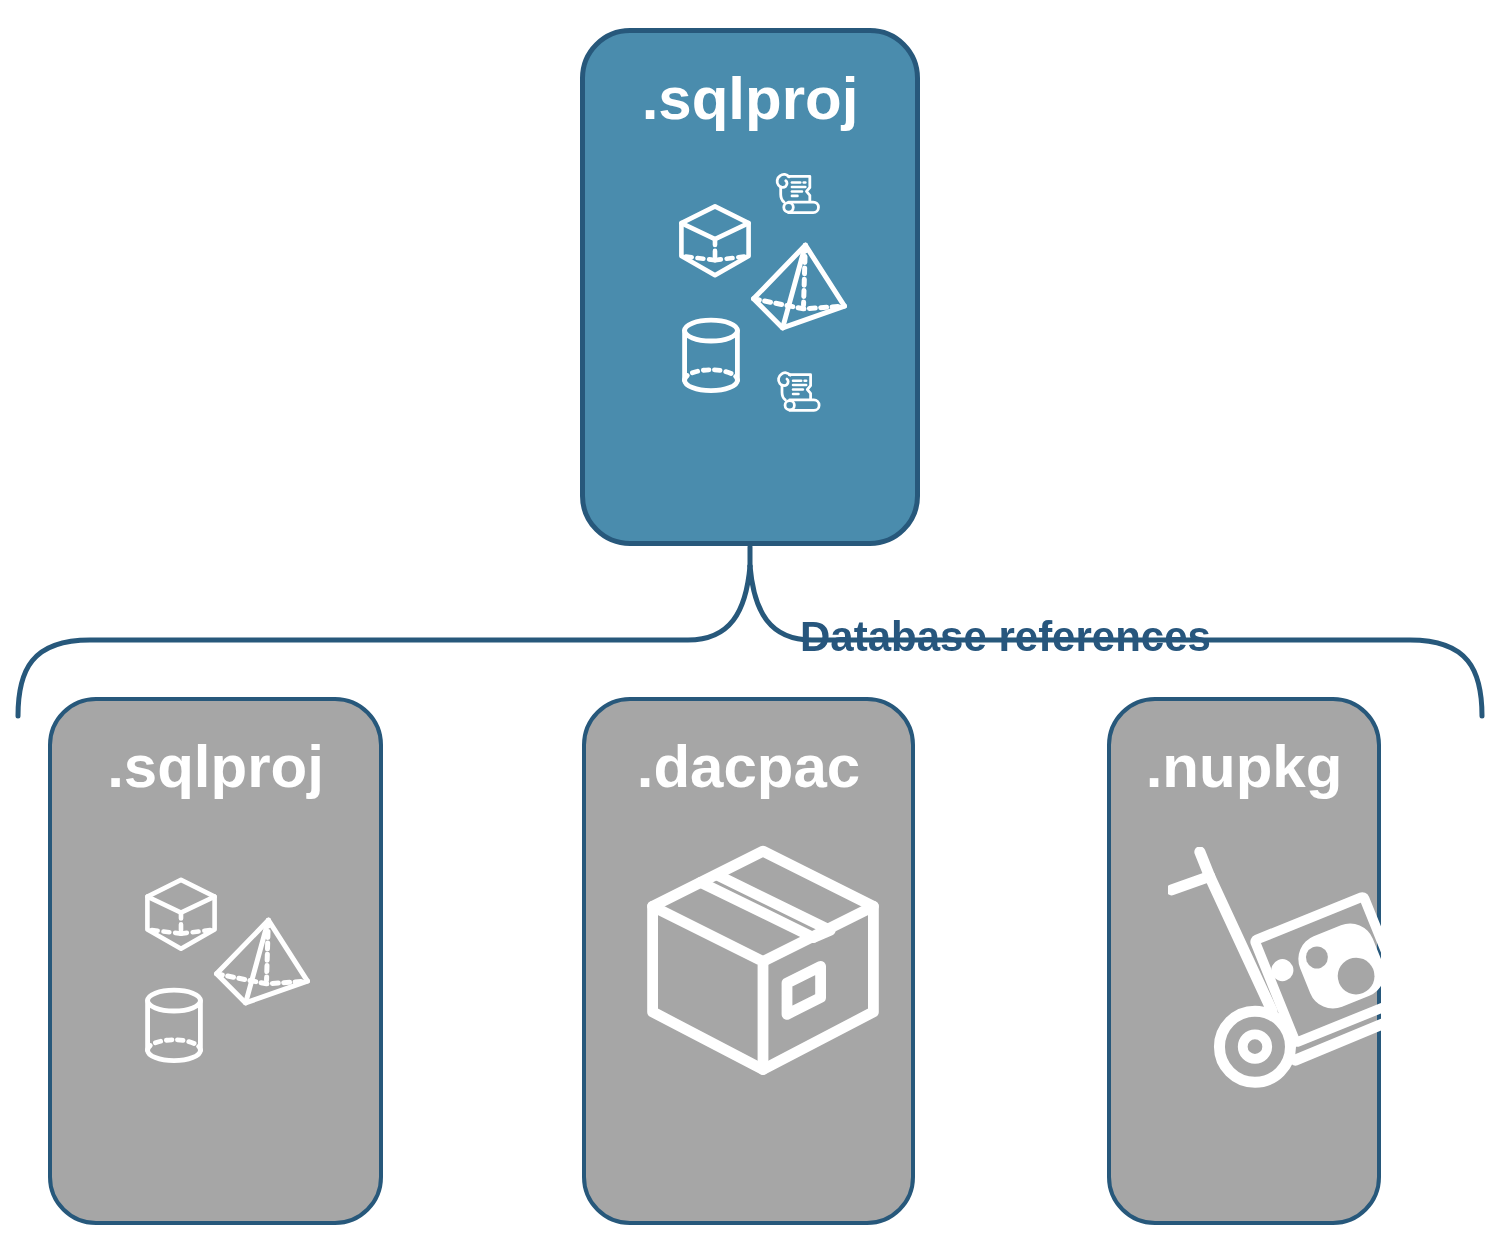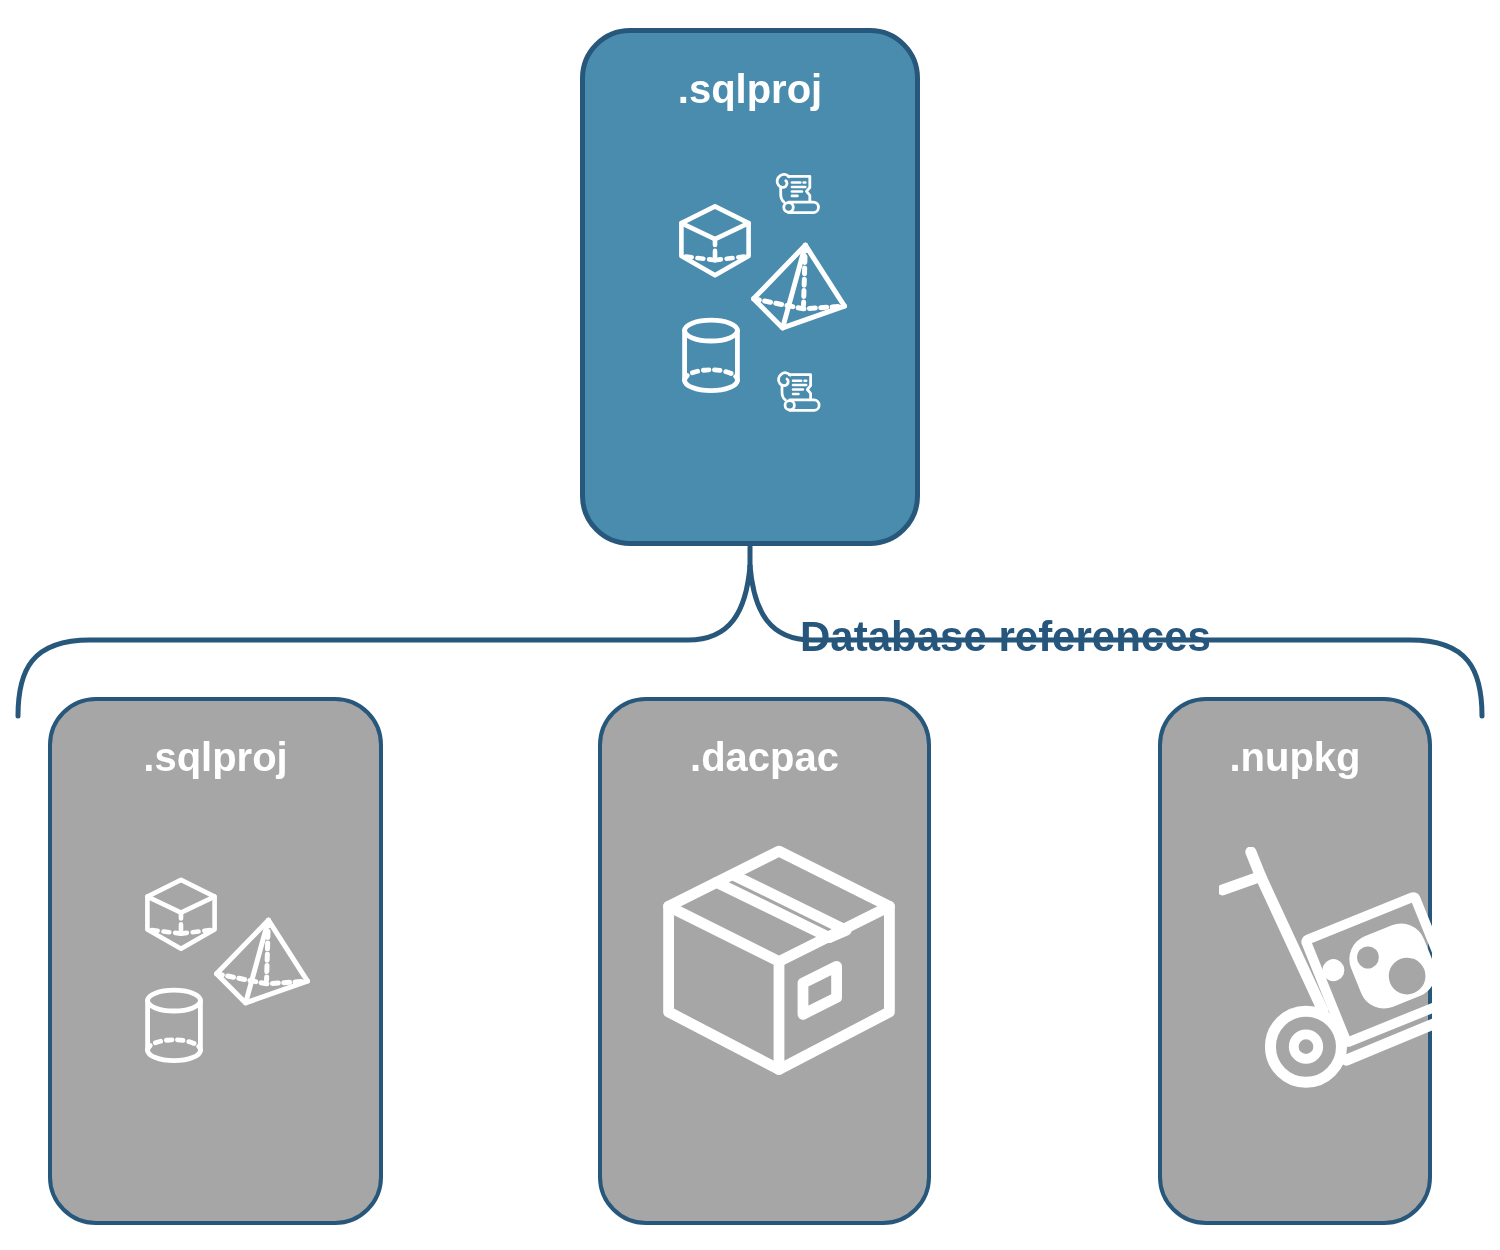--- a/index.html
+++ b/index.html
@@ -4,25 +4,25 @@
 <style>
   html,body{margin:0;padding:0;background:#ffffff;}
   .canvas{
     position:relative;width:1500px;height:1250px;background:#ffffff;overflow:hidden;
     font-family:"Liberation Sans","DejaVu Sans",sans-serif;
   }
   .card{position:absolute;box-sizing:border-box;border-radius:50px;}
   .card-root{left:580px;top:28px;width:340px;height:518px;background:#4A8CAD;border:5px solid #27587B;}
   .card-child{background:#A6A6A6;border:4px solid #27587B;top:697px;height:528px;border-radius:48px;}
   .card-child1{left:48px;width:335px;}
-  .card-child2{left:582px;width:333px;margin-left:16px;}
-  .card-child3{left:1158px;width:274px;}
+  .card-child2{left:582px;width:333px;}
+  .card-child3{left:1107px;width:274px;}
   .card-title{
     margin:0;padding-top:36px;text-align:center;color:#ffffff;
-    font-size:40px;font-weight:bold;letter-spacing:0px;line-height:1;
+    font-size:60px;font-weight:bold;letter-spacing:0px;line-height:1;
   }
   .icon{position:absolute;display:block;}
   .connector-svg{position:absolute;left:0;top:0;}
   .connector-label{
     position:absolute;left:800px;top:580px;width:440px;
     color:#27567D;font-size:42px;font-weight:bold;line-height:1;white-space:nowrap;margin-top:36px;
   }
 </style>
 </head>
 <body>

